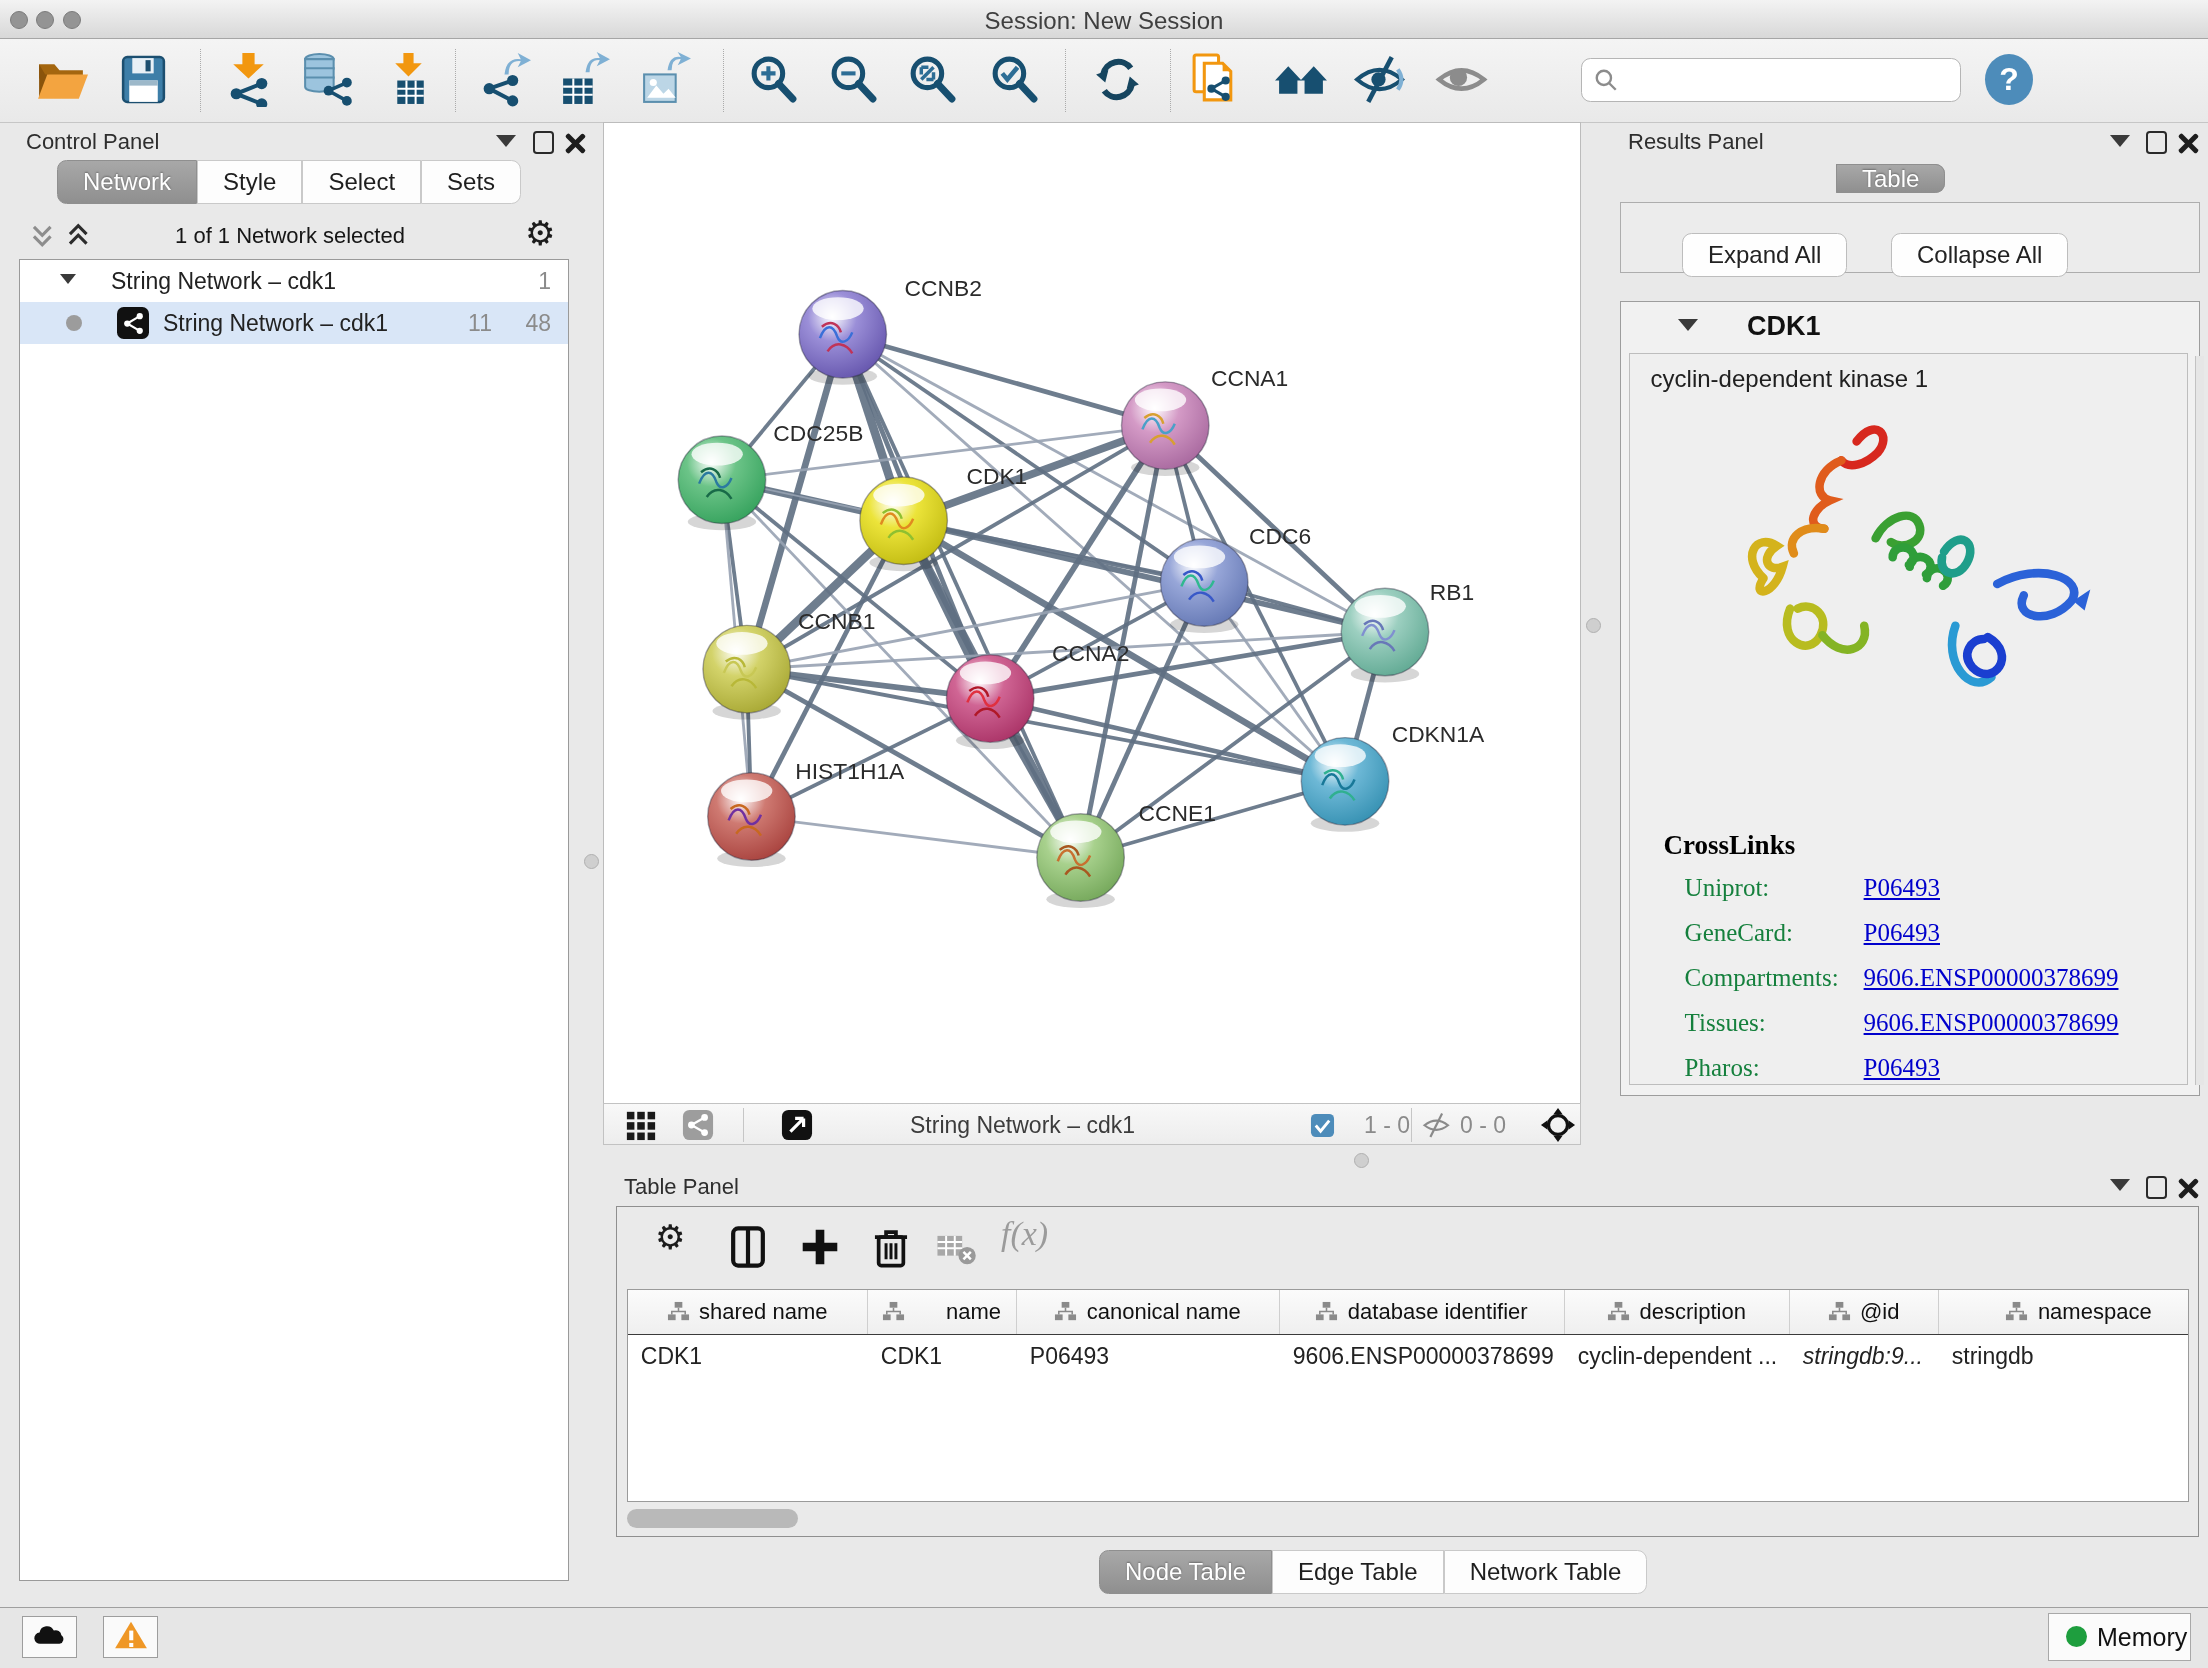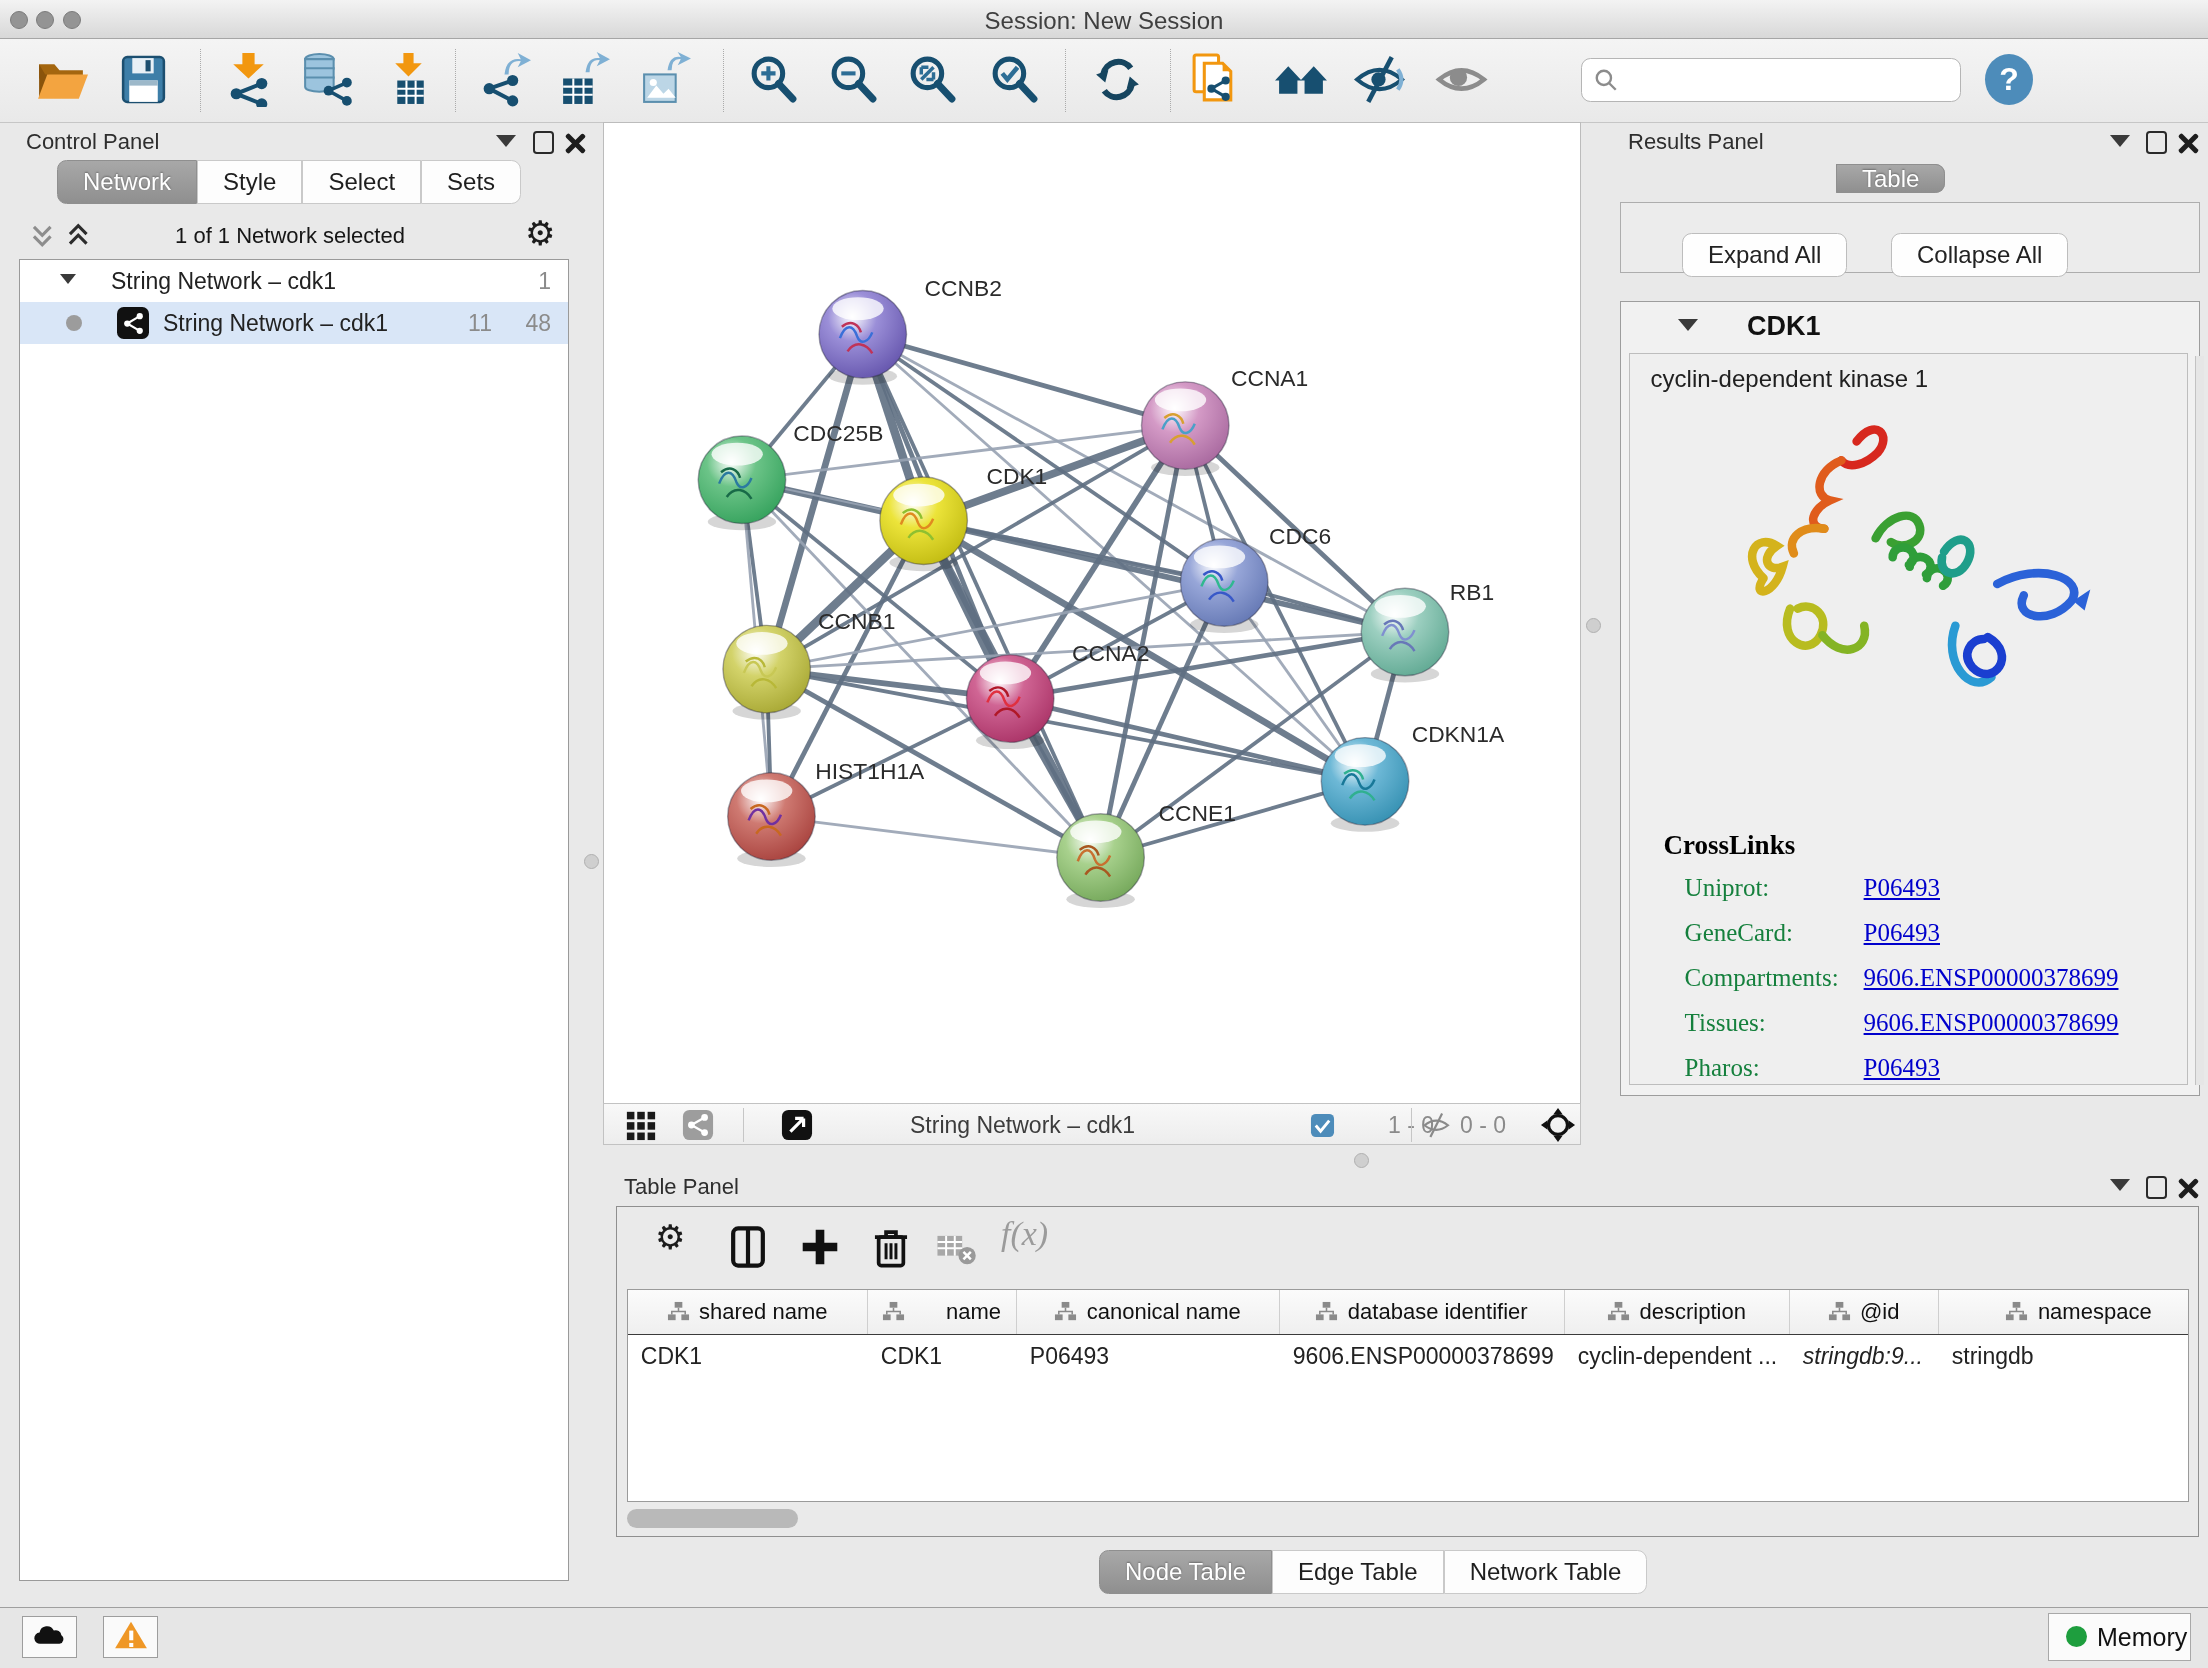--- a/index.html
+++ b/index.html
@@ -52,21 +52,21 @@
   .cp-row .cnt{position:absolute;top:7.6px;color:#8b8b8b;}
   #cp-row2{background:#d9e6f7;}
   #cp-row2 .lbl{left:143px;}
   .share-badge{position:absolute;left:97px;top:4.8px;width:32px;height:32px;background:#111;
     border-radius:6.7px;}
   .share-badge svg{width:25px;height:25px;margin:3.8px;}
   .dot{position:absolute;left:46px;top:13.3px;width:16px;height:16px;border-radius:50%;background:#9c9c9c;}
   .gear{font-family:"DejaVu Sans",sans-serif;font-size:34px;color:#1c1c1c;cursor:pointer;}
   
   #netview{position:absolute;left:603px;top:122px;width:978px;height:982px;background:#fff;
-    border:1px solid #bcbcbc;box-sizing:border-box;padding-left:20px;}
+    border:1px solid #bcbcbc;box-sizing:border-box;}
   #netstrip{position:absolute;left:603px;top:1103px;width:978px;height:42px;
     background:linear-gradient(#f8f8f8,#ededed);border:1px solid #c2c2c2;box-sizing:border-box;}
   .ns-item{position:absolute;top:4.8px;width:32px;height:32px;}
   .ns-txt{position:absolute;top:7.6px;font-size:23px;color:#3c3c3c;}
   .ns-cnt{position:absolute;top:7.6px;font-size:23px;color:#8a8a8a;}
   .vsep{position:absolute;top:3.8px;height:34px;border-left:1px solid #c6c6c6;}
   .handle{position:absolute;background:#cfcfcf;border:1px solid #b0b0b0;border-radius:7.6px;}
   
   #rp-tab{position:absolute;left:1836px;top:158px;}
   #rp-btnbox{position:absolute;left:1620px;top:202px;width:580px;height:71px;background:#ececec;
@@ -578,21 +578,21 @@
       <svg viewBox="0 0 34 34">
           <rect x="1" y="1" width="32" height="32" rx="7" fill="#111"></rect>
           <path d="M10 24L24 10M24 10h-9M24 10v9" stroke="#fff" stroke-width="3.4" fill="none"></path>
         </svg></span>
     <span class="ns-txt" style="left:306px">String Network – cdk1</span>
     <span class="ns-item" style="left:706px;width:25px;height:25px;top:8.6px">
       <svg viewBox="0 0 26 26">
           <rect x="1" y="1" width="24" height="24" rx="5" fill="#4d8cba"></rect>
           <path d="M6 13l5 6 9-11" stroke="#fff" stroke-width="3" fill="none"></path>
         </svg></span>
-    <span class="ns-cnt" style="left:784px">1 - 0</span>
+    <span class="ns-cnt" style="left:760px">1 - 0</span>
     <span class="vsep" style="left:807px"></span>
     <span class="ns-item" style="left:818px;width:28.5px;height:28.5px;top:6.7px">
       <svg viewBox="0 0 34 34">
           <path d="M3 17Q17 6 31 17Q17 28 3 17Z" fill="none" stroke="#8a8a8a" stroke-width="2.6"></path>
           <path d="M24 3L10 31" stroke="#8a8a8a" stroke-width="2.6"></path>
         </svg></span>
     <span class="ns-cnt" style="left:856px">0 - 0</span>
     <span class="ns-item" style="left:936px;width:36px;height:36px;top:2.9px">
       <svg viewBox="0 0 38 38">
           <circle cx="19" cy="19" r="10" fill="none" stroke="#111" stroke-width="3.4"></circle>

